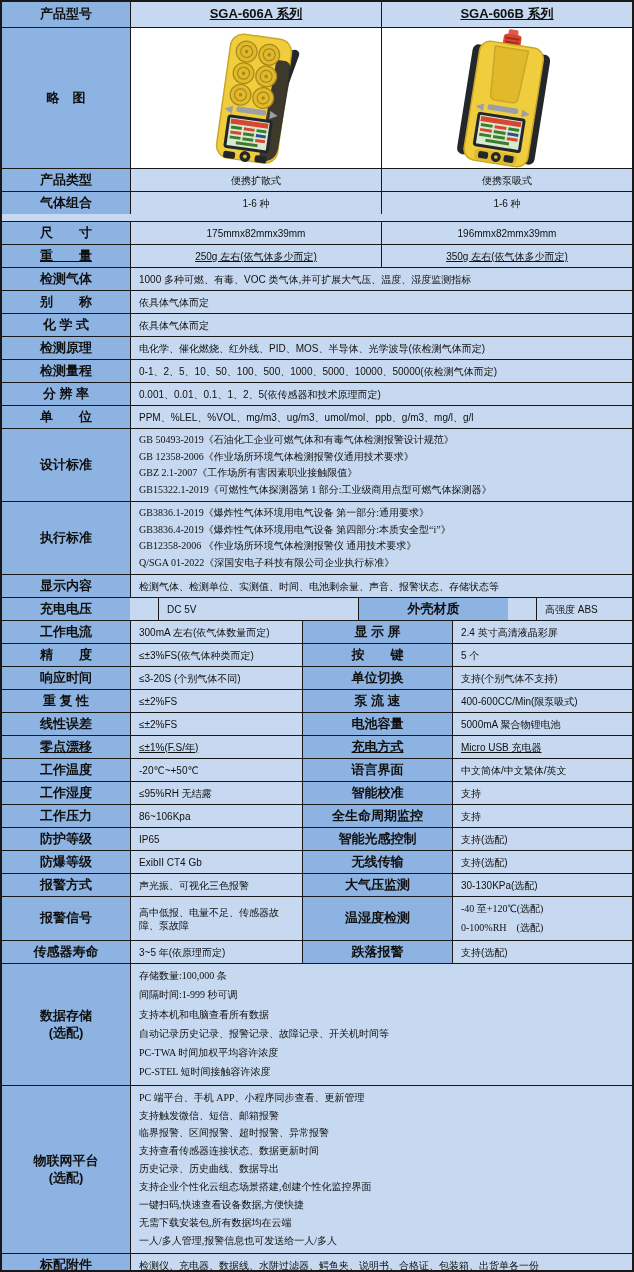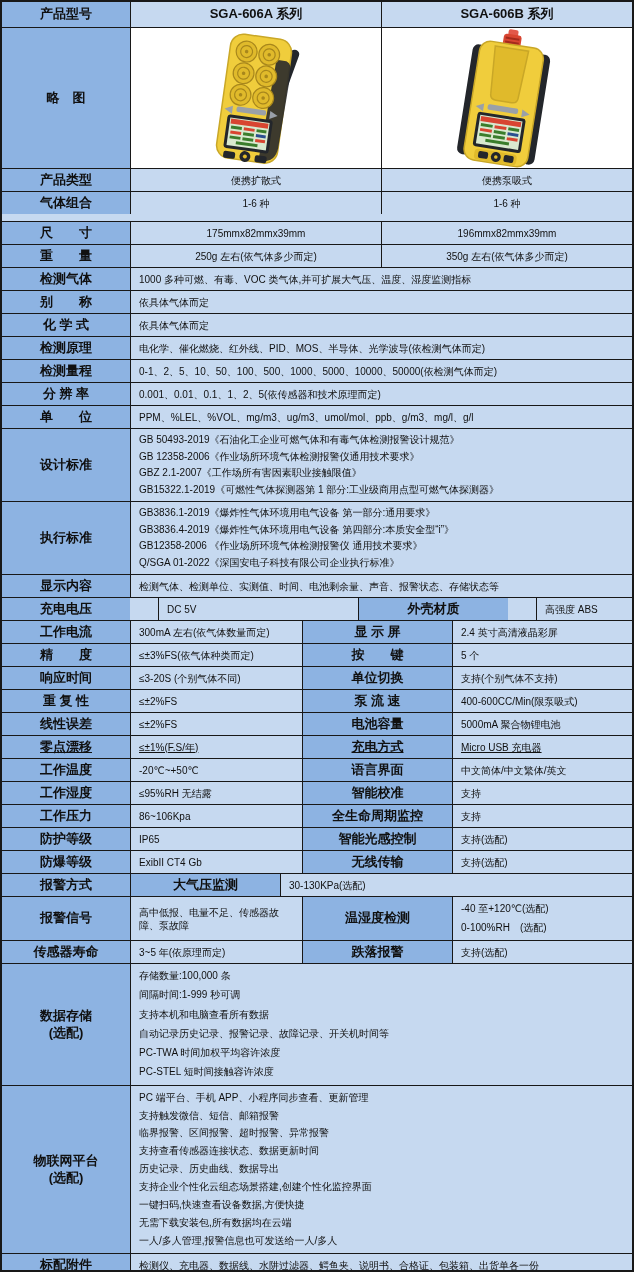--- a/index.html
+++ b/index.html
@@ -21,26 +21,26 @@
     display:flex;align-items:center;background:var(--value-bg);overflow:hidden;
   }
   .cell.cfirst{border-left:none;}
   .label{
     background:var(--label-bg);font-weight:bold;font-size:13px;line-height:1.25;
     justify-content:center;text-align:center;flex:0 0 128px;flex-direction:column;padding:1px 2px;
   }
   .l4{flex:0 0 150px;}
   .c-val{font-size:10px;padding:1px 8px;line-height:1.3;}
   .center{justify-content:center;text-align:center;padding:1px 4px;}
-  .hdr{font-weight:bold;font-size:13px;}
+  .hdr{font-weight:bold;font-size:13px;text-decoration:underline;}
   .v3{flex:0 0 251px;}
   .v4a{flex:0 0 172px;}
   .grow{flex:1 1 auto;}
   .lines{flex-direction:column;align-items:flex-start;justify-content:space-around;padding:3px 8px;}
-  .ln{line-height:1.25;}
+  .ln{line-height:1.25;font-family:Liberation Serif, serif;}
   .imgcell{background:var(--image-bg);justify-content:center;padding:0;}
   
   .f-yellow{fill:var(--device-yellow);} .f-ydark{fill:var(--device-yellow-dark);}
   .f-dark{fill:var(--device-dark);} .f-screen{fill:var(--device-screen);}
   .f-red{fill:var(--device-red);} .f-gray{fill:var(--device-gray);}
   .f-green{fill:#3a7d2c;} .f-blue{fill:#2c4f8f;} .f-none{fill:none;}
   .s-brass{stroke:#a8871c;stroke-width:1.2;} .s-edge{stroke:#c9a727;stroke-width:1.5;}
 </style>
 </head>
 <body>
@@ -146,21 +146,21 @@
     <div class="row three" style="height: 23px;">
       <div class="cell cfirst label">气体组合</div>
       <div class="cell c-val v3 center">1-6 种</div>
       <div class="cell c-val center grow">1-6 种</div>
     </div>
     <div class="row three" style="height: 23px; margin-top: 7px;">
       <div class="cell cfirst label">尺　　寸</div>
       <div class="cell c-val v3 center">175mmx82mmx39mm</div>
       <div class="cell c-val center grow">196mmx82mmx39mm</div>
     </div>
-    <div class="row three" style="height: 23px;">
+    <div class="row three" style="height: 23px; text-decoration: underline;">
       <div class="cell cfirst label">重　　量</div>
       <div class="cell c-val v3 center">250g 左右(依气体多少而定)</div>
       <div class="cell c-val center grow">350g 左右(依气体多少而定)</div>
     </div>
     <div class="row two" style="height: 23px;">
       <div class="cell cfirst label">检测气体</div>
       <div class="cell c-val grow">1000 多种可燃、有毒、VOC 类气体,并可扩展大气压、温度、湿度监测指标</div>
     </div>
     <div class="row two" style="height: 23px; justify-content: space-between;">
       <div class="cell cfirst label">别　　称</div>
@@ -275,20 +275,21 @@
       <div class="cell c-val grow">支持(选配)</div>
     </div>
     <div class="row four" style="height: 23px;">
       <div class="cell cfirst label">防爆等级</div>
       <div class="cell c-val v4a">ExibII CT4 Gb</div>
       <div class="cell label l4">无线传输</div>
       <div class="cell c-val grow">支持(选配)</div>
     </div>
     <div class="row four" style="height: 23px;">
       <div class="cell cfirst label">报警方式</div>
+      <div class="cell c-val v4a">声光振、可视化三色报警</div>
       <div class="cell label l4">大气压监测</div>
       <div class="cell c-val grow">30-130KPa(选配)</div>
     </div>
     <div class="row four" style="height: 44px;">
       <div class="cell cfirst label">报警信号</div>
       <div class="cell c-val v4a">高中低报、电量不足、传感器故障、泵故障</div>
       <div class="cell label l4">温湿度检测</div>
       <div class="cell c-val grow lines">
         <div class="ln">-40 至+120℃(选配)</div>
         <div class="ln">0-100%RH　(选配)</div>

